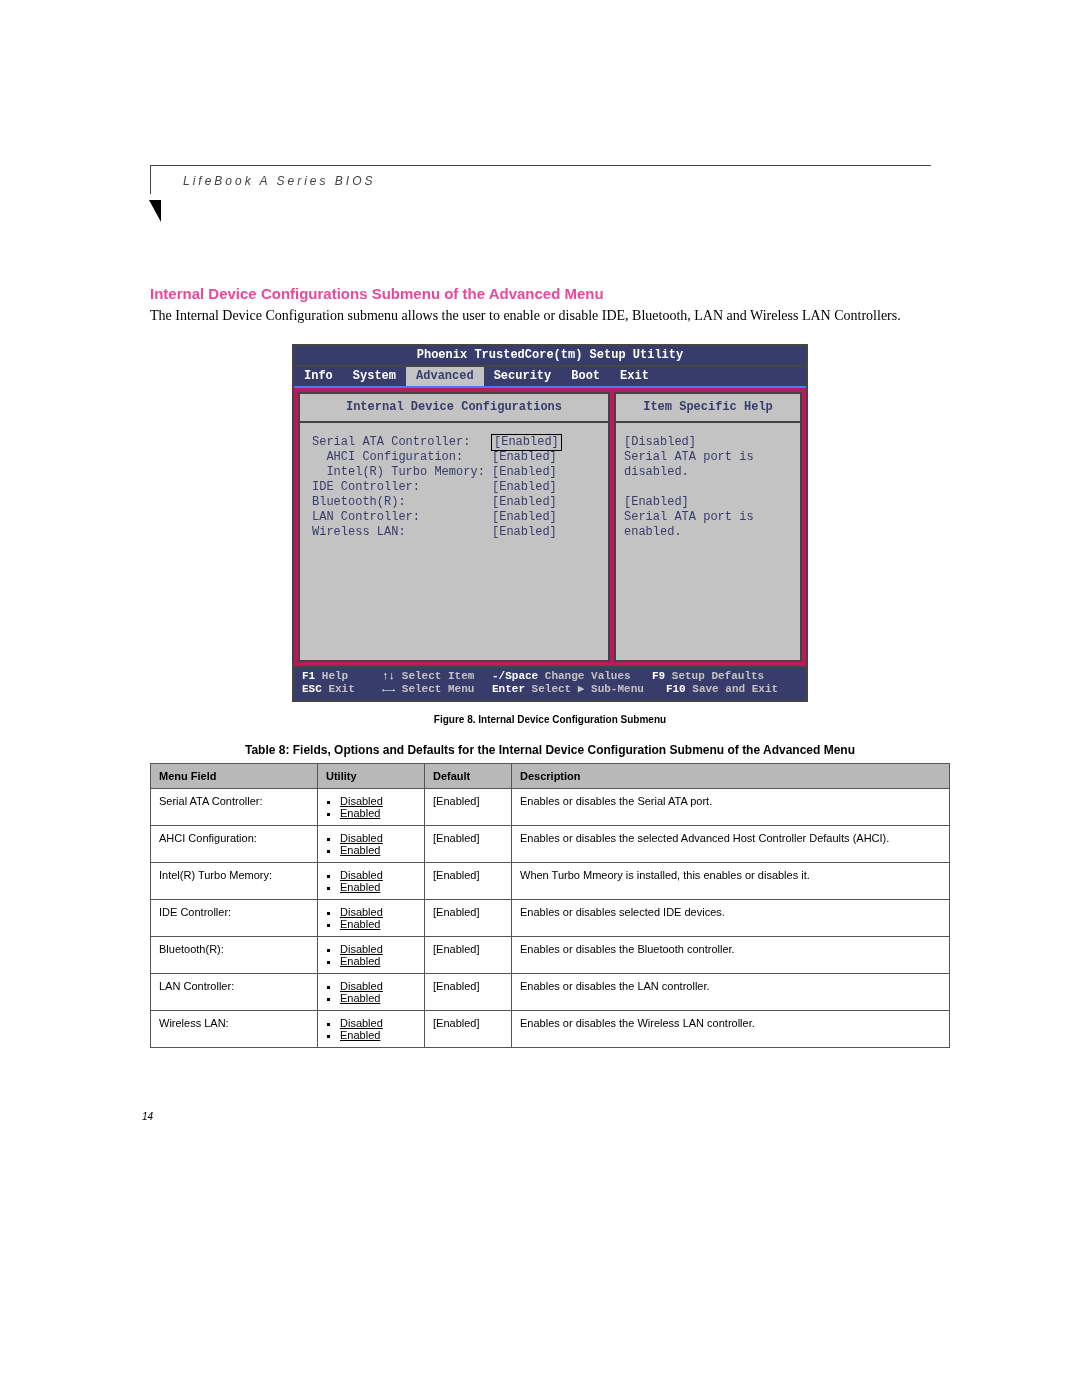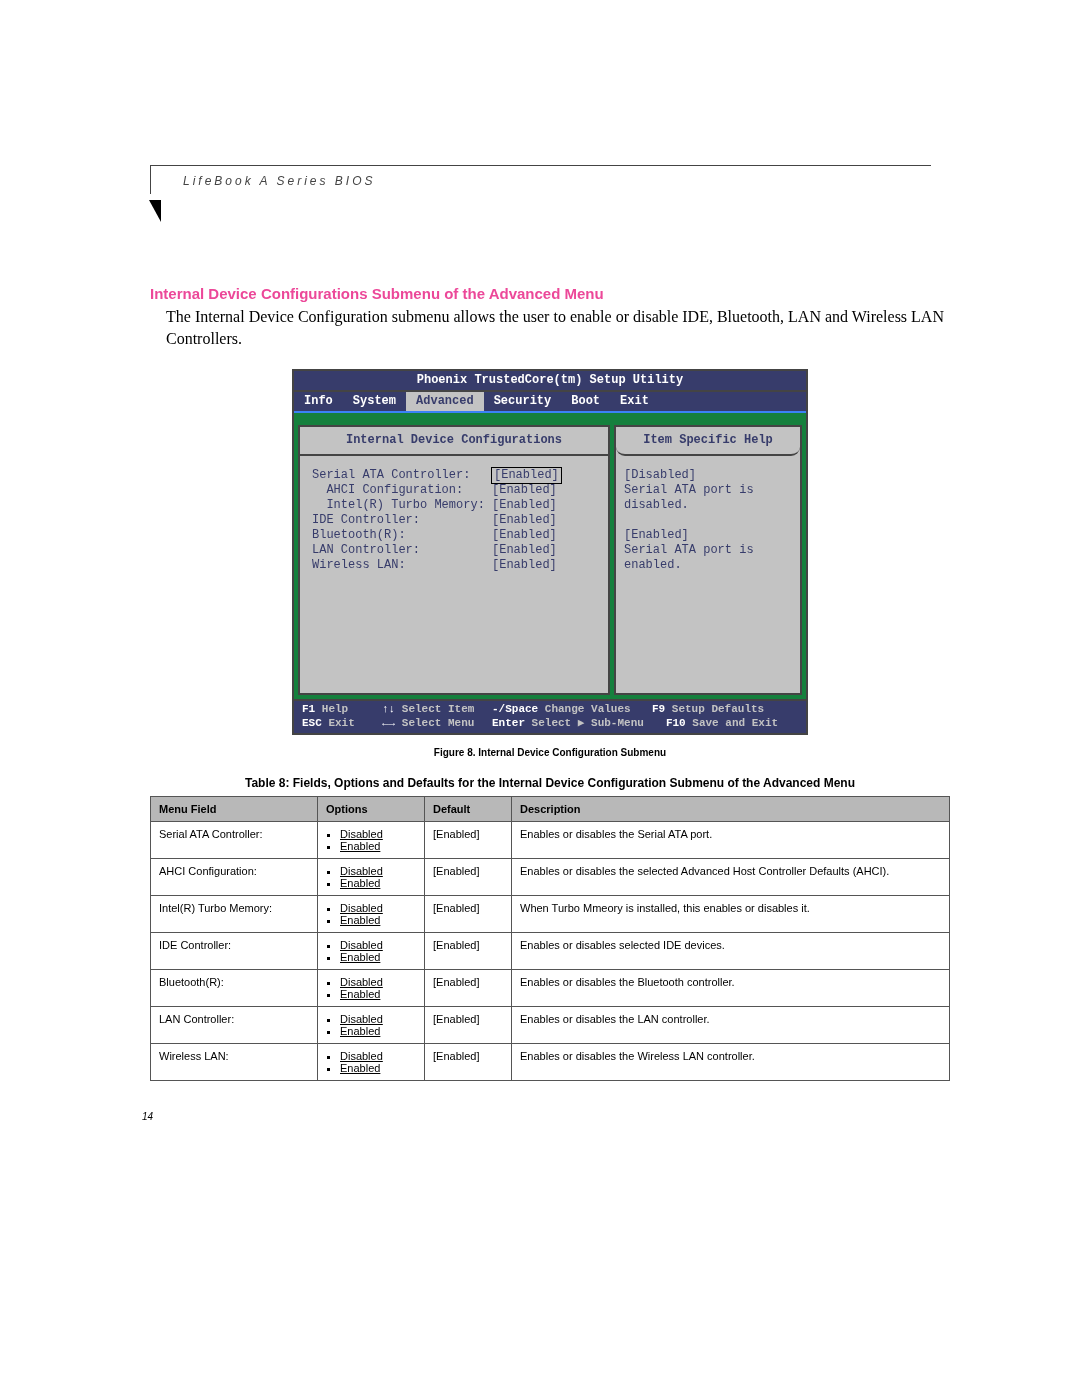--- a/index.html
+++ b/index.html
@@ -48,34 +48,34 @@
   }
   .section-heading {
     font-family: "Lucida Sans", "Lucida Grande", Verdana, sans-serif;
     font-weight: bold;
     font-size: 15px;
     color: #ec4899;
     margin: 60px 0 4px 0;
     padding-left: 0;
   }
   .body-text {
-    font-size: 16px;
+    font-size: 14px;
     line-height: 1.4;
-    margin: 0 0 18px 16px;
+    margin: 0 0 18px 0;
     max-width: 800px;
   }
   
   .bios-box {
     width: 512px;
     margin: 0 auto 12px auto;
     font-family: "Courier New", monospace;
     font-size: 12px;
     line-height: 1.25;
     border: 2px solid #444;
-    background: #15803d;
+    background: #be185d;
   }
   .bios-title-bar {
     background: #373c6b;
     color: #fff;
     text-align: center;
     padding: 2px 0;
     font-weight: bold;
     border-bottom: 2px solid #444;
   }
   .bios-menu-bar {
@@ -87,21 +87,20 @@
   }
   .bios-menu-item {
     padding: 2px 10px;
   }
   .bios-menu-item.active {
     background: #c3c3c3;
     color: #373c6b;
   }
   .bios-body {
     display: flex;
-    margin-top: 8px;
   }
   .bios-left {
     flex: 1 1 auto;
     border: 2px solid #444;
     margin: 4px 2px 4px 4px;
     background: #c3c3c3;
     color: #373c6b;
     padding: 0 0 120px 0;
   }
   .bios-right {
@@ -120,21 +119,20 @@
     border-bottom: 2px solid #444;
     margin-bottom: 12px;
   }
   .bios-subtitle-right {
     text-align: center;
     color: #373c6b;
     font-weight: bold;
     padding: 6px 0;
     border-bottom: 2px solid #444;
     margin: 0 -6px 12px -8px;
-    border-radius: 9px;
   }
   .bios-row {
     display: flex;
     padding: 0 12px;
   }
   .bios-label {
     width: 180px;
     white-space: pre;
   }
   .bios-value {
@@ -309,21 +307,21 @@
     </div>
 
     <div class="fig-caption">Figure 8.  Internal Device Configuration Submenu</div>
 
     <div class="table-caption">Table 8: Fields, Options and Defaults for the Internal Device Configuration Submenu of the Advanced Menu</div>
 
     <table class="fields">
       <thead>
           <tr id="thead-row">
             <th>Menu Field</th>
-            <th>Options</th>
+            <th>Utility</th>
             <th>Default</th>
             <th>Description</th>
           </tr>
         </thead>
       <tbody id="tbody">
           <tr>
             <td class="col-field">Serial ATA Controller:</td>
             <td class="col-options">
               <ul class="opts">
                 <li>Disabled</li>

